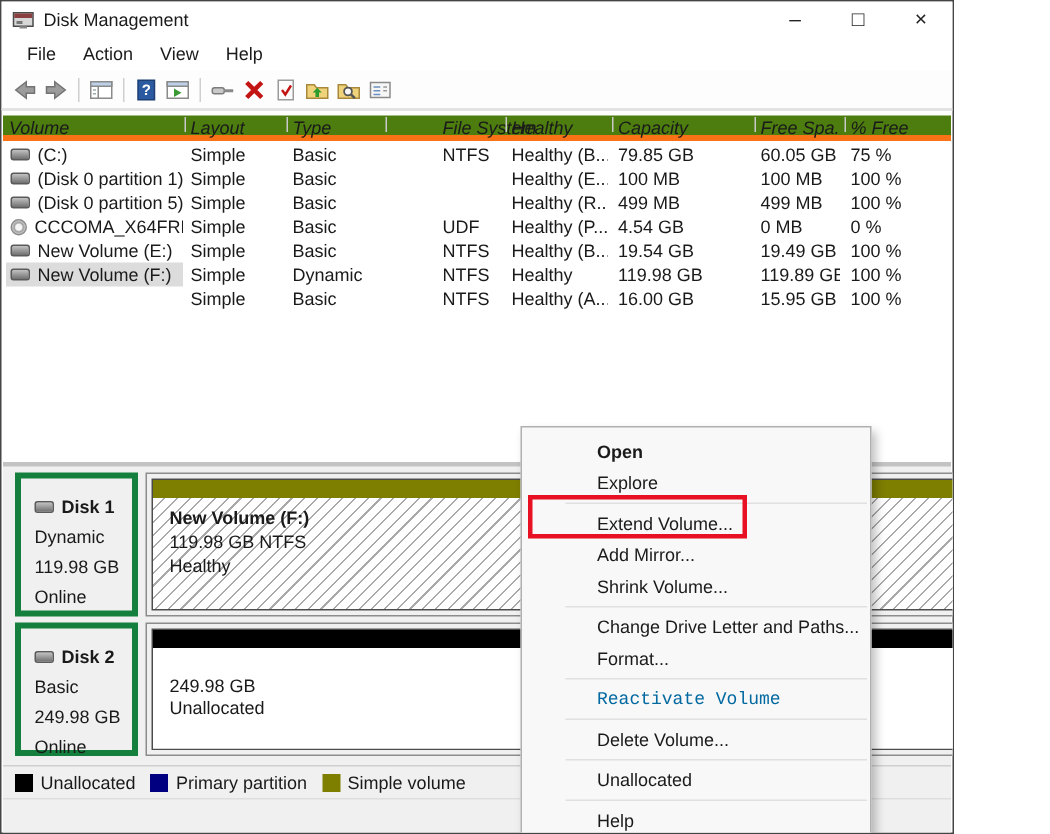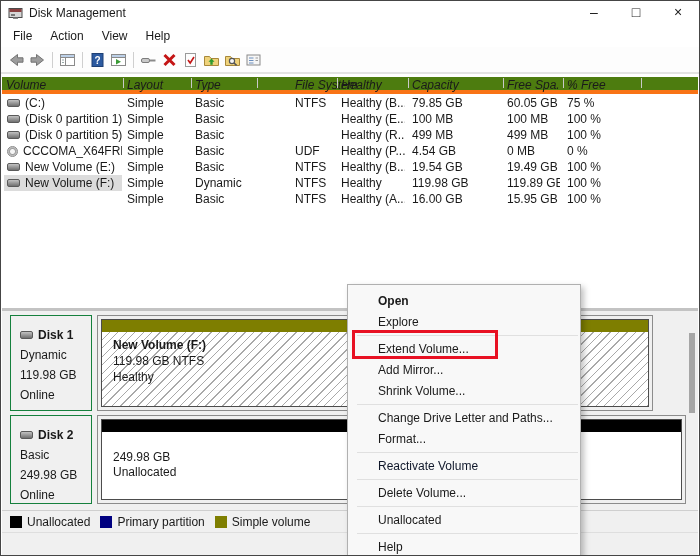--- a/index.html
+++ b/index.html
@@ -1,28 +1,28 @@
 <!DOCTYPE html>
 <html><head>
 <meta charset="utf-8">
 <style>
   * { margin:0; padding:0; box-sizing:border-box; }
   html,body { background:#fff; }
   .window{
-    position:relative; width:700px; height:556px; overflow:hidden;
+    position:relative; width:636px; height:556px; overflow:hidden;
     border:1px solid #454545; background:#fff;
     font-family:"Liberation Sans", sans-serif; font-size:12px; color:#1a1a1a;
   }
   
   .titlebar{ height:23px; display:flex; align-items:center; padding-left:7px; background:#fff; }
   .titlebar .ttl{ margin-left:6px; }
   .wincontrols{ margin-left:auto; display:flex; height:23px; }
   .wincontrols .wc{ width:42px; text-align:center; line-height:23px; font-size:14px; color:#222; }
   
-  .menubar{ height:23px; display:flex; align-items:center; padding-left:3px; background:#fff; }
+  .menubar{ height:23px; display:flex; align-items:center; padding-left:8px; background:#fff; }
   .menubar .mitem{ padding:2px 9px; }
   
   .toolbar{ height:27px; display:flex; align-items:center; padding-left:5px; background:#fdfdfd;
             border-bottom:2px solid #e3e3e3; }
   .tbtn{ width:21px; height:20px; display:flex; align-items:center; justify-content:center; }
   .tsep{ width:1px; height:16px; background:#cfcfcf; margin:0 4px; }
   
   .listpane{ position:absolute; left:1px; right:1px; top:75px; height:232px; background:#fff; }
   .hdr{ position:absolute; left:0; right:0; top:1px; height:17px; background:#4d7c0f;
         border-bottom:4px solid #f97316;font-style:italic; }
@@ -37,21 +37,21 @@
   .col-capacity{ left:406px; width:92px;} .col-free{ left:501px; width:57px; }
   .col-pct{ left:561px; width:74px; }
   .drv{ width:13px; height:8px; flex:0 0 auto; border:1px solid #5a5a5a; border-radius:2px;
         background:linear-gradient(#c2c2c2,#707070); }
   .cdrom{ width:11px; height:11px; flex:0 0 auto; border-radius:50%;
         border:1px solid #8a8a8a;
         background:radial-gradient(circle at 50% 50%, #f5f5f5 0 2px, #9f9f9f 3px, #dddddd 5px); }
   
   .diskpane{ position:absolute; left:1px; right:1px; top:307px; height:202px;
              background:#f0f0f0; border-top:3px solid #c3c3c3; }
-  .dlabel{ position:absolute; border:1px solid #15803d; background:#f0f0f0; padding:9px 0 0 9px; line-height:20px; }
+  .dlabel{ position:absolute; border:4px solid #15803d; background:#f0f0f0; padding:9px 0 0 9px; line-height:20px; }
   .dlabel .dname{ font-weight:bold; display:flex; align-items:center; gap:5px; }
   .dbar{ position:absolute; border:1px solid #8c8c8c; background:#f0f0f0; }
   .volbox{ position:absolute; left:3px; right:3px; top:3px; bottom:3px; border:1px solid #4c4c4c;
            display:flex; flex-direction:column; background:#fff; }
   .volband{ height:12px; flex:0 0 auto; }
   .volcontent{ flex:1; padding:5px 10px 0 11px; line-height:16px; background:#fff; }
   .volcontent.hatch{
      background-image:repeating-linear-gradient(135deg, #ffffff 0 5px, #a9a9a9 5px 6px);
   }
   .volcontent .vtitle{ font-weight:bold; }
@@ -60,24 +60,24 @@
   
   .legendbar{ position:absolute; left:1px; right:1px; top:509px; height:22px; background:#f0f0f0;
               border-top:1px solid #cfcfcf; display:flex; align-items:center; padding-left:8px; gap:10px; }
   .legitem{ display:flex; align-items:center; gap:5px; }
   .legswatch{ width:12px; height:12px; }
   .bottomstrip{ position:absolute; left:1px; right:1px; top:531px; height:24px; background:#f0f0f0;
                 border-top:1px solid #dedede; }
   
   .ctxmenu{ position:absolute; left:346px; top:283px; width:234px; height:273px; z-index:10;
             background:#f8f8f8; border:1px solid #b0b0b0; box-shadow:3px 3px 6px rgba(0,0,0,.25);
-            padding-top:6px; overflow:hidden; }
+            padding-top:6px; overflow:hidden;padding-left:20px; }
   .mi{ height:21px; line-height:21px; padding-left:30px; white-space:nowrap; }
   .mi.bold{ font-weight:bold; }
-  .mi.disabled{ color:#0f172a; }
+  .mi.disabled{ color:#0369a1;font-family:Liberation Mono, monospace; }
   .msep{ height:1px; background:#e0e0e0; margin:2px 2px 3px 9px; }
   
   .redbox{ position:absolute; left:351px; top:329px; width:146px; height:29px; z-index:11;
            border:3px solid #e81123; background:transparent; }
 </style>
 </head>
 <body>
 
 <div class="window">
 

